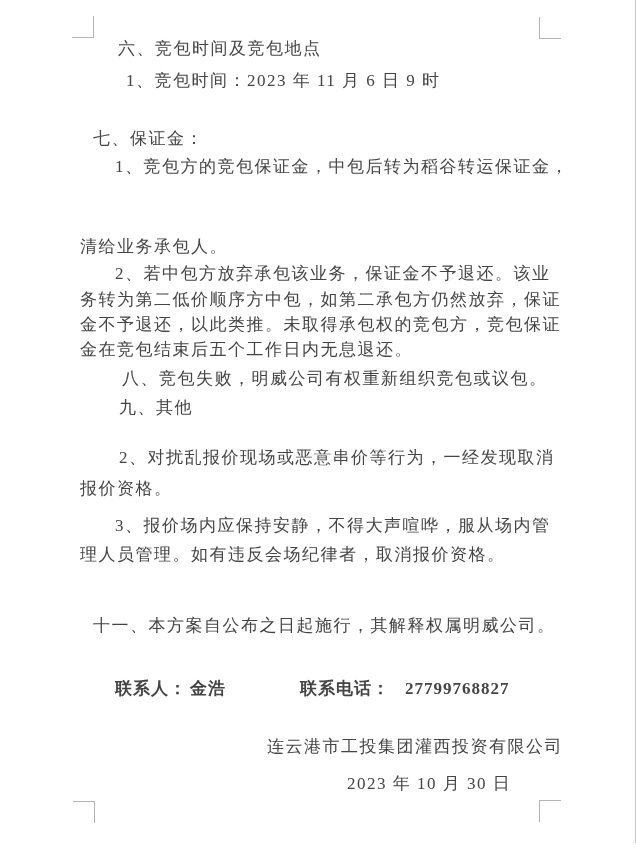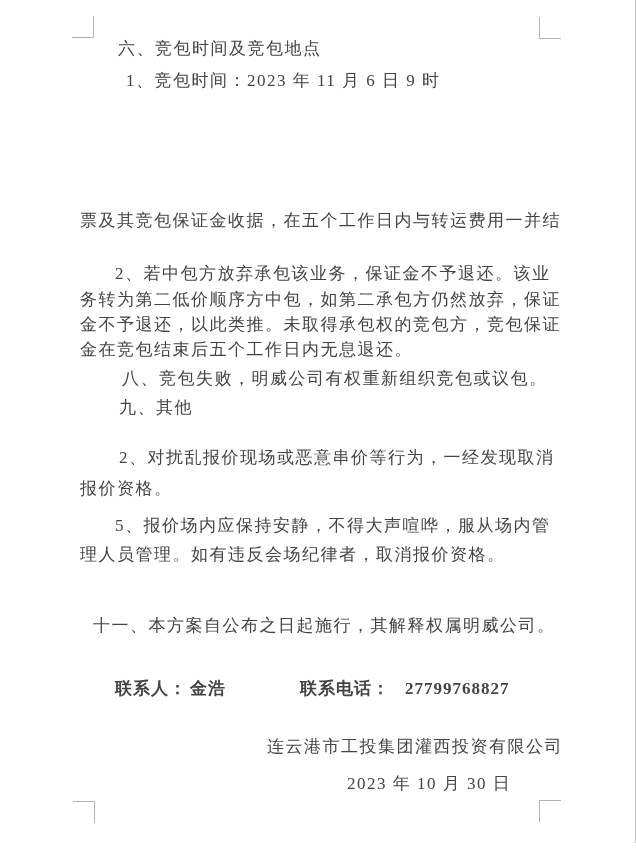--- a/index.html
+++ b/index.html
@@ -40,33 +40,35 @@
 
 <div class="page">
 
   <div class="mark tl"></div>
   <div class="mark tr"></div>
   <div class="mark bl"></div>
   <div class="mark br"></div>
 
   <div class="line" style="left:118px;top:39px">六、竞包时间及竞包地点</div>
   <div class="line" style="left:126px;top:71px">1、竞包时间：2023 年 11 月 6 日 9 时</div>
+  <div class="line" style="left:93px;top:129px">七、保证金：</div>
 
-  <div class="line" style="left:80px;top:211px">票及其竞包保证金收据，在五个工作日内与转运费用一并结</div>
+  <div class="line" style="left:115px;top:157px">1、竞包方的竞包保证金，中包后转为稻谷转运保证金，</div>
+  <div class="line" style="left:80px;top:237px">清给业务承包人。</div>
 
   <div class="line" style="left:115px;top:264px">2、若中包方放弃承包该业务，保证金不予退还。该业</div>
   <div class="line" style="left:80px;top:290px">务转为第二低价顺序方中包，如第二承包方仍然放弃，保证</div>
   <div class="line" style="left:80px;top:315px">金不予退还，以此类推。未取得承包权的竞包方，竞包保证</div>
   <div class="line" style="left:80px;top:340px">金在竞包结束后五个工作日内无息退还。</div>
 
   <div class="line" style="left:122px;top:369px">八、竞包失败，明威公司有权重新组织竞包或议包。</div>
   <div class="line" style="left:119px;top:398px">九、其他</div>
   <div class="line" style="left:119px;top:448px">2、对扰乱报价现场或恶意串价等行为，一经发现取消</div>
   <div class="line" style="left:80px;top:479px">报价资格。</div>
-  <div class="line" style="left:115px;top:516px">5、报价场内应保持安静，不得大声喧哗，服从场内管</div>
+  <div class="line" style="left:115px;top:516px">3、报价场内应保持安静，不得大声喧哗，服从场内管</div>
   <div class="line" style="left:80px;top:545px">理人员管理。如有违反会场纪律者，取消报价资格。</div>
 
   <div class="line" style="left:93px;top:616px">十一、本方案自公布之日起施行，其解释权属明威公司。</div>
 
   <div class="line bold" style="left:115px;top:679px">联系人：</div>
   <div class="line bold" style="left:190px;top:679px">金浩</div>
   <div class="line bold" style="left:300px;top:679px">联系电话：</div>
   <div class="line bold" style="left:405px;top:679px">27799768827</div>
 
   <div class="line" style="left:267px;top:737px">连云港市工投集团灌西投资有限公司</div>

